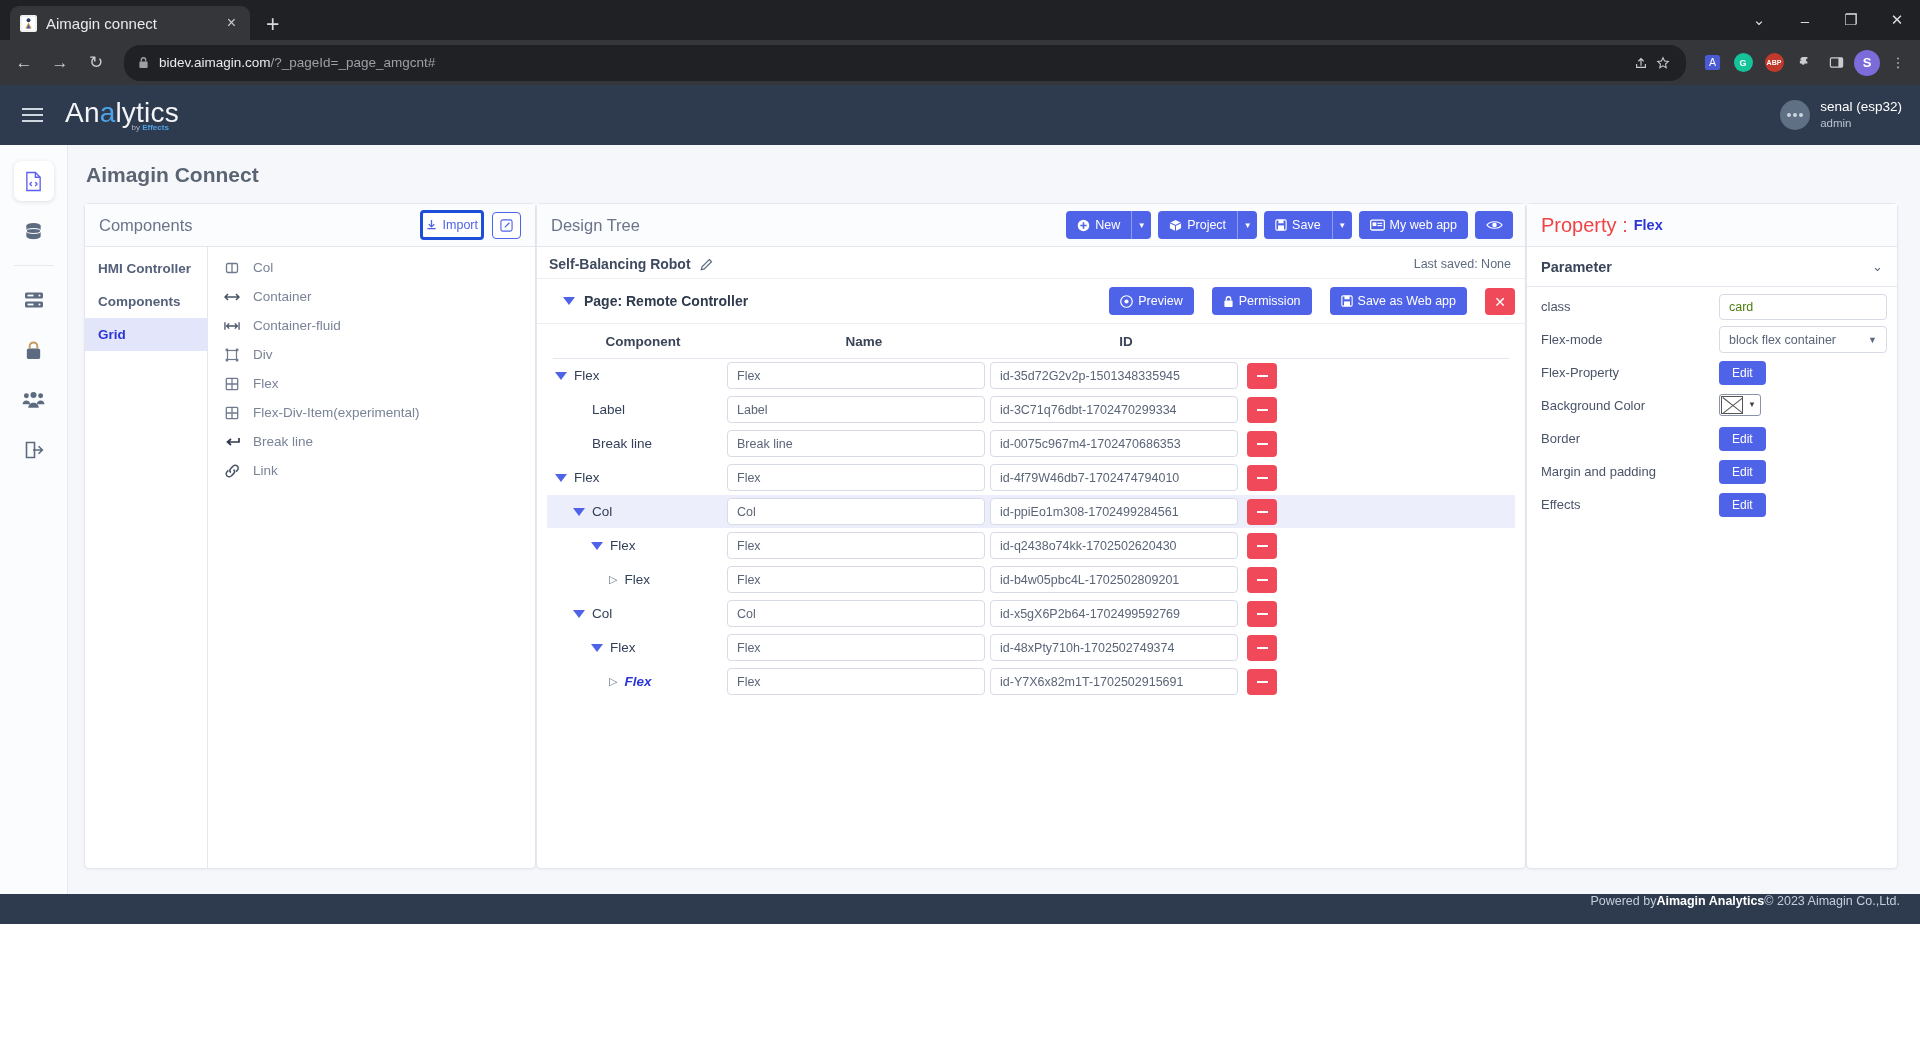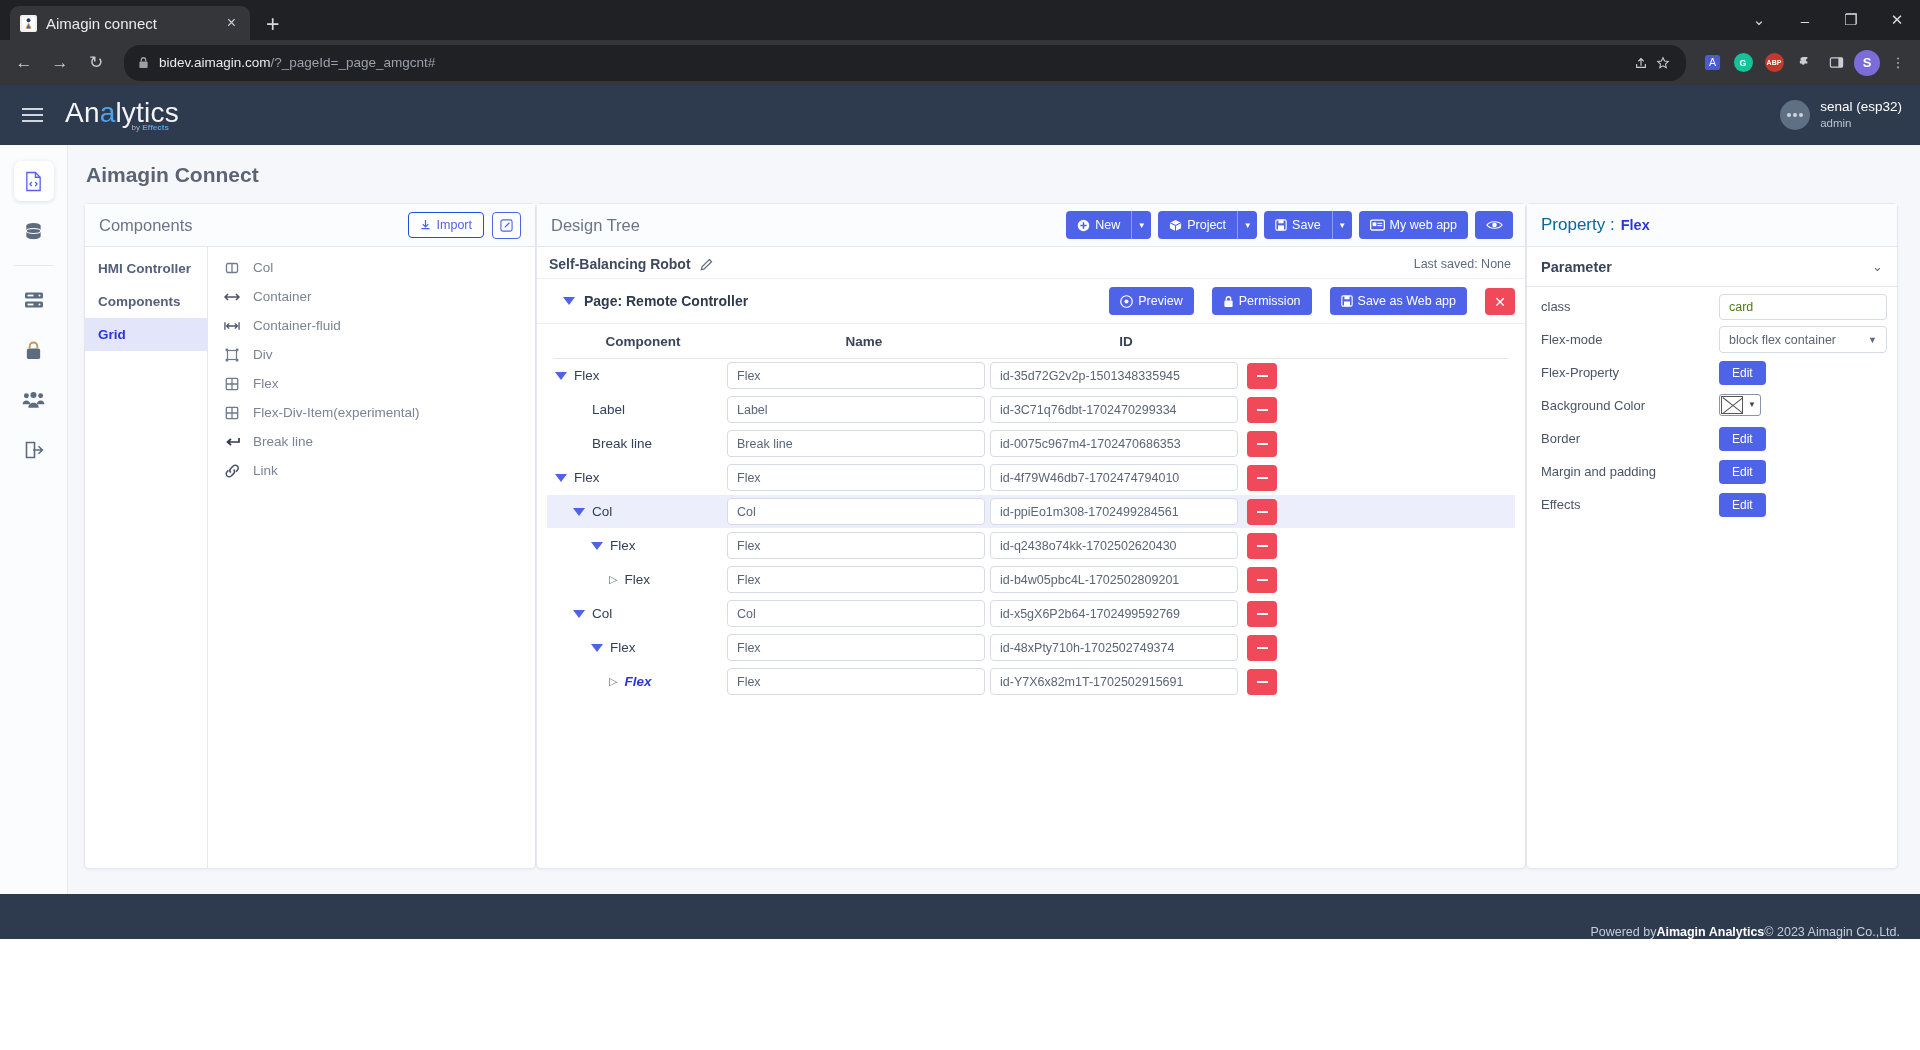--- a/index.html
+++ b/index.html
@@ -128,22 +128,22 @@
   }
 
   
   .components-panel { width: 452px; height: 666px; display: flex; flex-direction: column; }
   .panel-head {
     height: 43px; display: flex; align-items: center; padding: 0 14px;
     border-bottom: 1px solid #e5e7ee; gap: 8px; background: #fbfcfe;
   }
   .panel-head-title { font-size: 16.5px; color: #6a7488; flex: 1; }
   .btn-outline {
-    border: 1px solid #1d4ed8; color: #4f63e8; background: #fff;
-    border-radius: 4px; font-size: 12.5px; padding: 5px 11px;
+    border: 3px solid #1d4ed8; color: #4f63e8; background: #fff;
+    border-radius: 4px; font-size: 12.5px; padding: 5px 3px;
     display: flex; align-items: center; gap: 6px; cursor: pointer;
   }
   .btn-outline-sq {
     border: 1px solid #4f63e8; color: #4f63e8; background: #fff;
     border-radius: 4px; width: 29px; height: 27px; display:flex;
     align-items:center; justify-content:center; cursor: pointer; font-size: 12px;
   }
   .components-body { flex: 1; display: flex; min-height: 0; }
   .cat-col { width: 123px; border-right: 1px solid #e5e7ee; padding-top: 5px; }
   .cat-item {
@@ -239,21 +239,21 @@
     align-items:center; justify-content:center;
   }
   .row-del i { display:block; width:11px;height:2px;background:#fff; }
 
   
   .prop-panel { width: 372px; height: 666px; margin-left: 0; }
   .prop-head {
     height: 43px; display: flex; align-items: center; padding: 0 14px;
     border-bottom: 1px solid #e5e7ee; gap: 6px; background:#fbfcfe;
   }
-  .prop-head-label { font-size: 17px; color: #0369a1; }
+  .prop-head-label { font-size: 20px; color: #ef4444; }
   .prop-head-value { font-size: 14.5px; color: #2b36d8; font-weight: bold; }
   .param-head {
     height: 40px; display: flex; align-items: center; padding: 0 14px;
     border-bottom: 1px solid #e5e7ee; cursor: pointer;
   }
   .param-title { font-size: 14.5px; font-weight: bold; color: #3a4458; flex: 1; }
   .chev { color: #5d6b80; font-size: 13px; }
   .prop-row {
     display: flex; align-items: center; height: 27px; margin: 6px 0;
     padding: 0 10px 0 14px; gap: 0;
@@ -284,21 +284,21 @@
   }
   .color-swatch::before, .color-swatch::after {
     content:''; position:absolute; left:-2px; top:50%; width: 130%; height:1px; background:#555;
   }
   .color-swatch::before { transform: rotate(38deg); }
   .color-swatch::after  { transform: rotate(-38deg); }
   .color-caret { font-size: 8px; color: #444; padding: 0 4px; }
 
   
   .app-footer {
-    height: 45px; background: #2e3b4e; display: flex; align-items: flex-end;
+    height: 30px; background: #2e3b4e; display: flex; align-items: flex-start;
     justify-content: flex-end; padding: 0 20px;
     font-size: 12.5px; color: #c4cdda;
   }
   .app-footer b { color: #fff; }
 
   .icon-svg { display:block; }
 </style>
 </head>
 <body>
 

